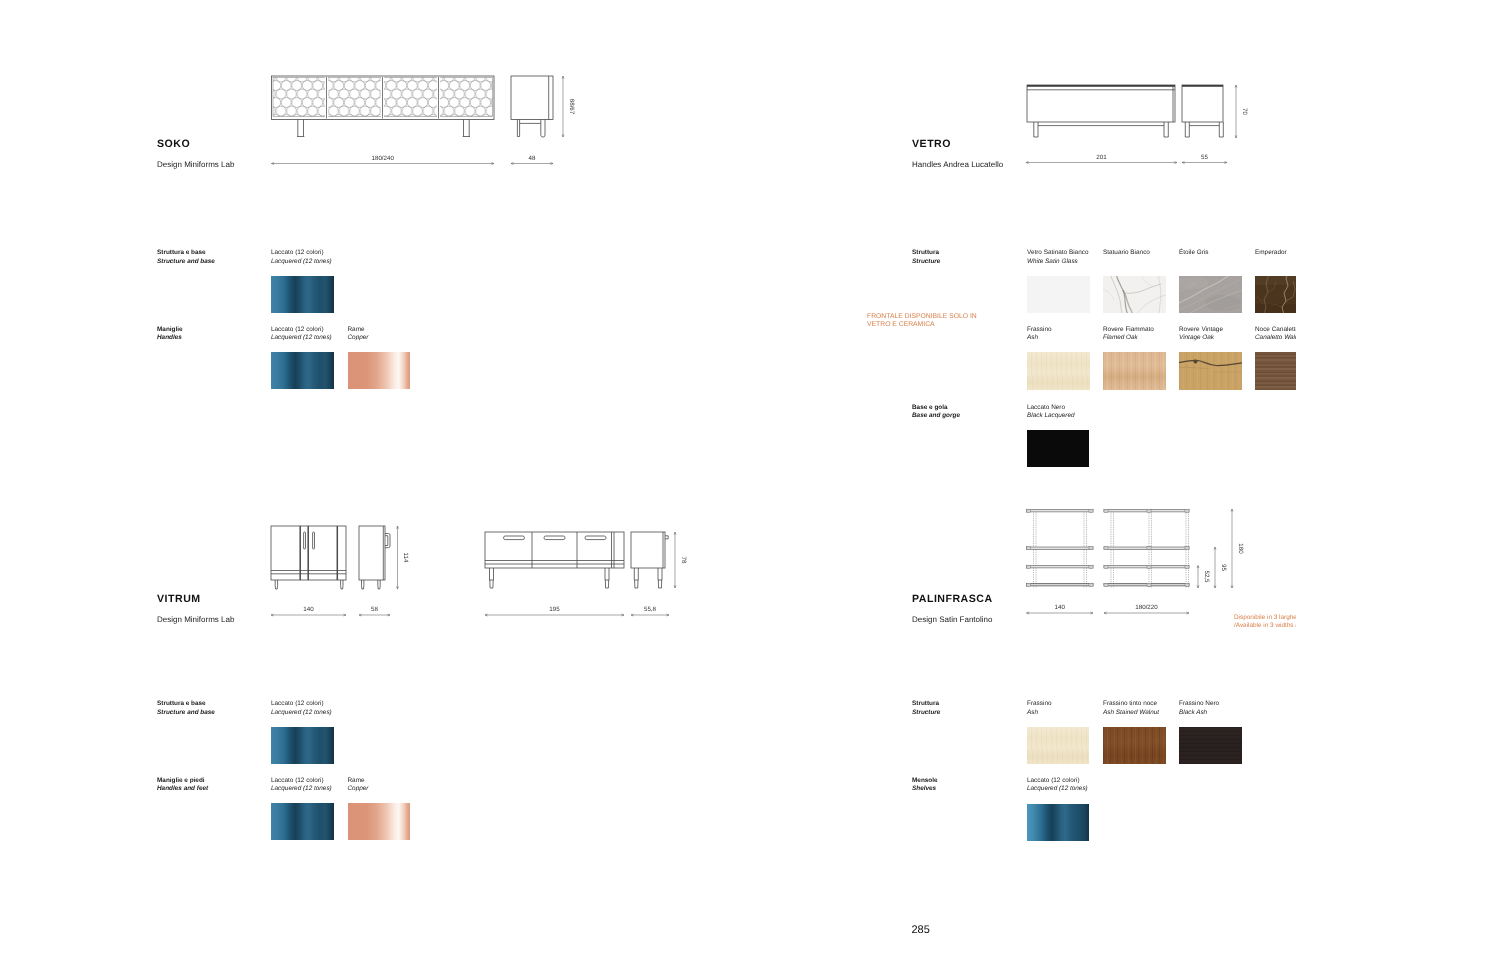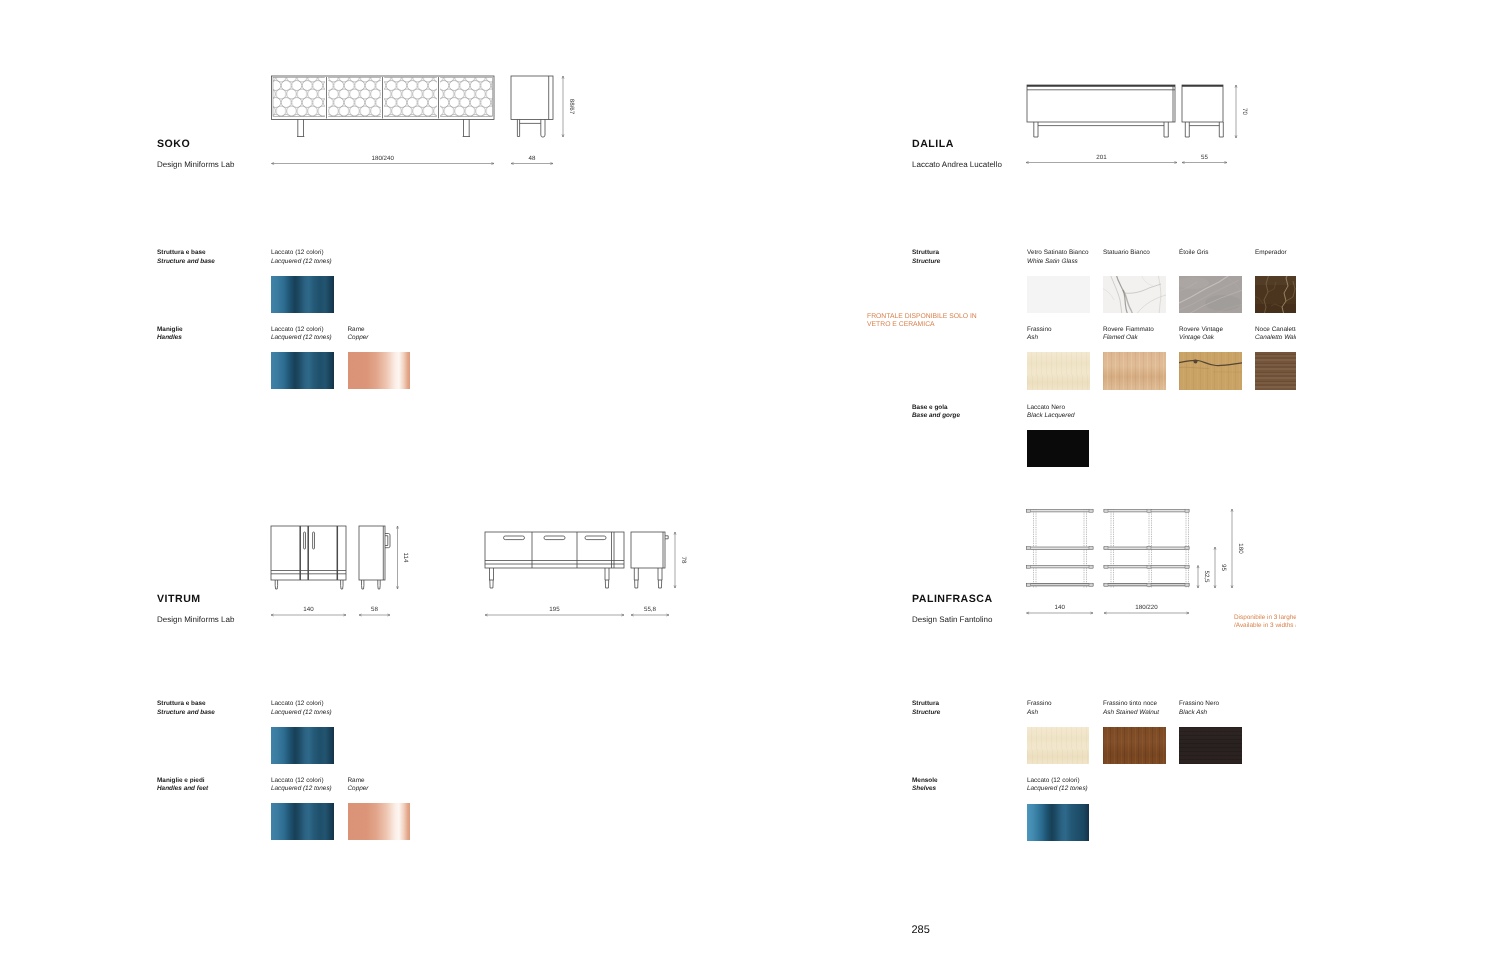--- a/index.html
+++ b/index.html
@@ -268,23 +268,23 @@
 <path class="dim" d="M16 92.5 H167 M16 92.5 l2.6 -1 M16 92.5 l2.6 1 M167 92.5 l-2.6 -1 M167 92.5 l-2.6 1"></path>
 <text class="dtx" x="91.5" y="88.5" text-anchor="middle">201</text>
 </g>
 
 <g>
 <path class="dim" d="M172 92.5 H217 M172 92.5 l2.6 -1 M172 92.5 l2.6 1 M217 92.5 l-2.6 -1 M217 92.5 l-2.6 1"></path>
 <text class="dtx" x="194.5" y="88.5" text-anchor="middle">55</text>
 </g>
 </svg>
 
-<div class="title" style="left:912px;top:138px">DALILA</div>
-
-<div class="sub" style="left:912px;top:159.5px">Laccato Andrea Lucatello</div>
+<div class="title" style="left:912px;top:138px">VETRO</div>
+
+<div class="sub" style="left:912px;top:159.5px">Handles Andrea Lucatello</div>
 
 <div class="cat" style="left:912px;top:249px">Struttura<br><i>Structure</i></div>
 
 <div class="orange" style="left:867px;top:313px">FRONTALE DISPONIBILE SOLO IN<br>VETRO E CERAMICA</div>
 
 <div class="lbl" style="left:1027px;top:249px">Vetro Satinato Bianco<br><i>White Satin Glass</i></div>
 
 <div class="sw" style="left:1027px;top:276px;width:63px;height:37px;background:#f4f4f5"></div>
 
 <div class="lbl" style="left:1103px;top:249px">Statuario Bianco</div>

